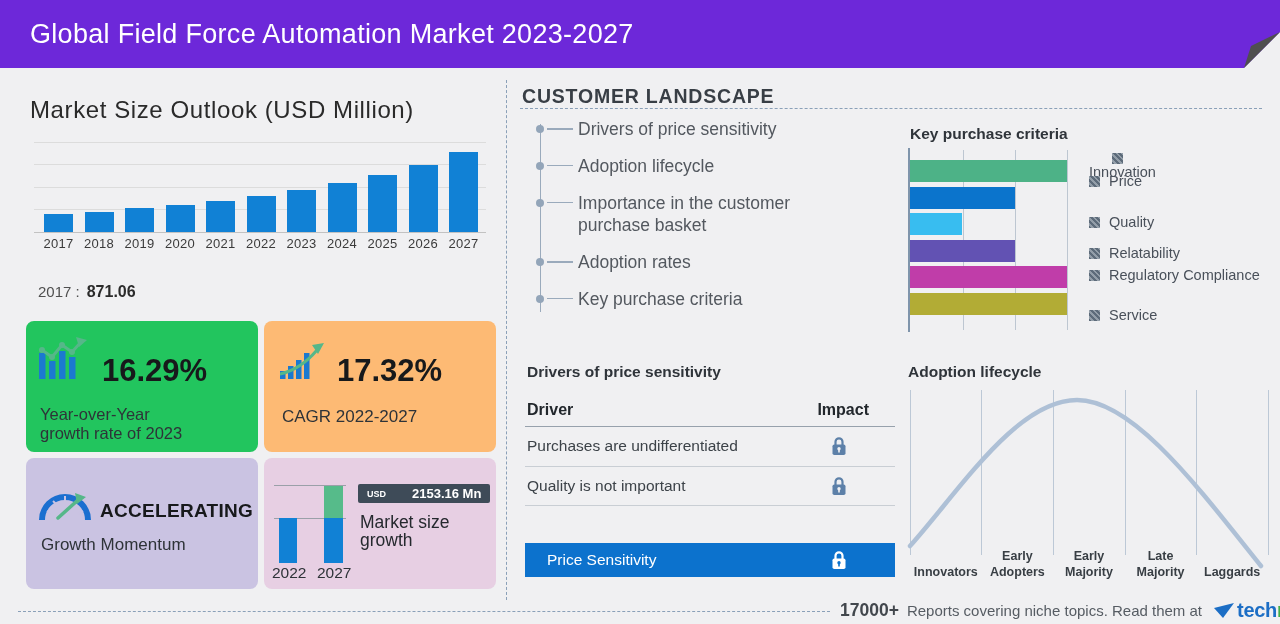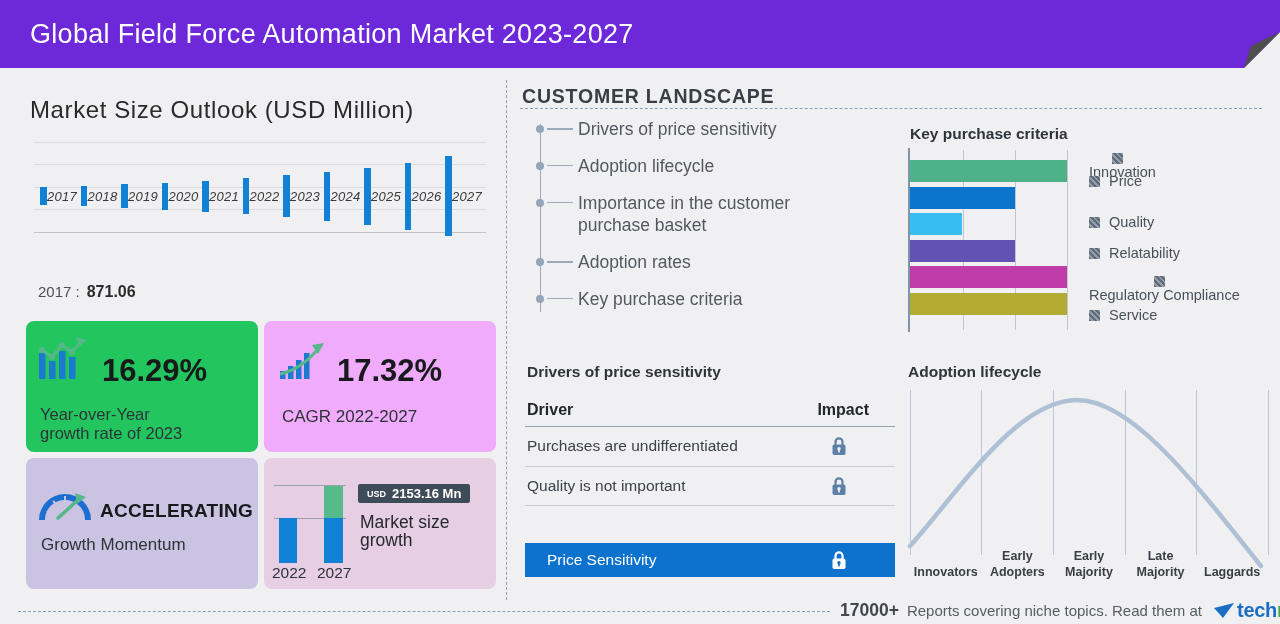--- a/index.html
+++ b/index.html
@@ -10,41 +10,41 @@
   .hdr h1{position:absolute;left:30px;top:0;height:68px;line-height:68px;margin:0;
           font-size:27px;font-weight:400;color:#ffffff;letter-spacing:.3px;white-space:nowrap;}
   .fold{position:absolute;left:1228px;top:20px;}
   
   .mo-title{position:absolute;left:30px;top:96px;font-size:24px;color:#2a2a2a;letter-spacing:.6px;}
   #market-chart{position:absolute;left:32px;top:138px;width:456px;height:118px;}
   .mgrid{position:absolute;left:2px;right:2px;height:1px;background:#dcdcdc;}
   .mgrid.base{background:#c2c2c2;}
   #market-bars{position:absolute;left:8px;top:0;width:442px;height:116px;
                display:flex;justify-content:space-between;align-items:flex-end;}
-  .mcol{width:37px;height:116px;display:flex;flex-direction:row;align-items:center;justify-content:flex-end;font-style:italic;}
+  .mcol{width:37px;height:116px;display:flex;flex-direction:column;align-items:center;justify-content:flex-end;}
   .mbar{width:29px;}
   .mlab{height:22px;display:flex;align-items:center;font-size:13px;color:#3a3a3a;letter-spacing:.3px;}
   .mo-note{position:absolute;left:38px;top:283px;font-size:15px;color:#4f4f4f;}
   .mo-note b{font-size:16px;color:#2b2b2b;margin-left:7px;}
   
   .box{position:absolute;width:232px;height:131px;border-radius:8px;}
   #box-yoy{left:26px;top:321px;background:#22c55e;}
-  #box-cagr{left:264px;top:321px;background:#f0abfc;}
+  #box-cagr{left:264px;top:321px;background:#fdba74;}
   #box-mom{left:26px;top:458px;background:#cac3e2;}
   #box-growth{left:264px;top:458px;background:#e7cfe3;}
   .box .icon{position:absolute;}
   .big{position:absolute;font-size:31px;font-weight:700;color:#17191b;}
   .sub{position:absolute;font-size:16.5px;line-height:1.15;color:#2e3338;}
   .mom-head{position:absolute;left:74px;top:42px;font-size:19px;font-weight:700;color:#17191b;letter-spacing:.3px;}
   
   .gline{position:absolute;height:1px;background:#9aa0a8;width:72px;left:10px;}
   .gbar{position:absolute;width:18px;}
   .gyear{position:absolute;top:106px;font-size:15.5px;color:#2e3338;}
   .badge{position:absolute;left:94px;top:26px;height:19px;background:#3e4b58;border-radius:2px;
-         display:flex;align-items:center;padding:0 9px;color:#fff;white-space:nowrap;}
+         display:flex;align-items:center;padding:0 9px;color:#fff;white-space:nowrap;gap:20px;}
   .badge .cur{font-size:9px;font-weight:700;margin-right:6px;}
   .badge .amt{font-size:13px;font-weight:700;}
   .grow-lab{position:absolute;left:96px;top:55px;font-size:17.5px;line-height:1.05;color:#25292e;}
   
   .vdash{position:absolute;left:506px;top:80px;height:520px;width:0;border-left:1px dashed #8aa0b8;}
   
   .cl-title{position:absolute;left:522px;top:85px;font-size:19.5px;font-weight:700;color:#383e45;letter-spacing:.8px;}
   .cl-underline{position:absolute;left:520px;top:108px;width:742px;height:0;border-top:1px dashed #8aa0b8;}
   .cl-vline{position:absolute;left:540px;top:124px;height:188px;width:0;border-left:1.5px solid #9aaabc;}
   #cl-tree{position:absolute;left:540px;top:118px;width:340px;}
@@ -266,21 +266,21 @@
         <span>Price</span>
       </div>
       <div class="kleg" style="top: 61px;">
         <span class="kmark"></span>
         <span>Quality</span>
       </div>
       <div class="kleg" style="top: 92px;">
         <span class="kmark"></span>
         <span>Relatability</span>
       </div>
-      <div class="kleg" style="top: 123px; flex-direction: column;">
+      <div class="kleg" style="top: 114px;">
         <span class="kmark"></span>
         <span>Regulatory Compliance</span>
       </div>
       <div class="kleg" style="top: 154px;">
         <span class="kmark"></span>
         <span>Service</span>
       </div>
     </div>
 
   <div class="drv-title">Drivers of price sensitivity</div>

